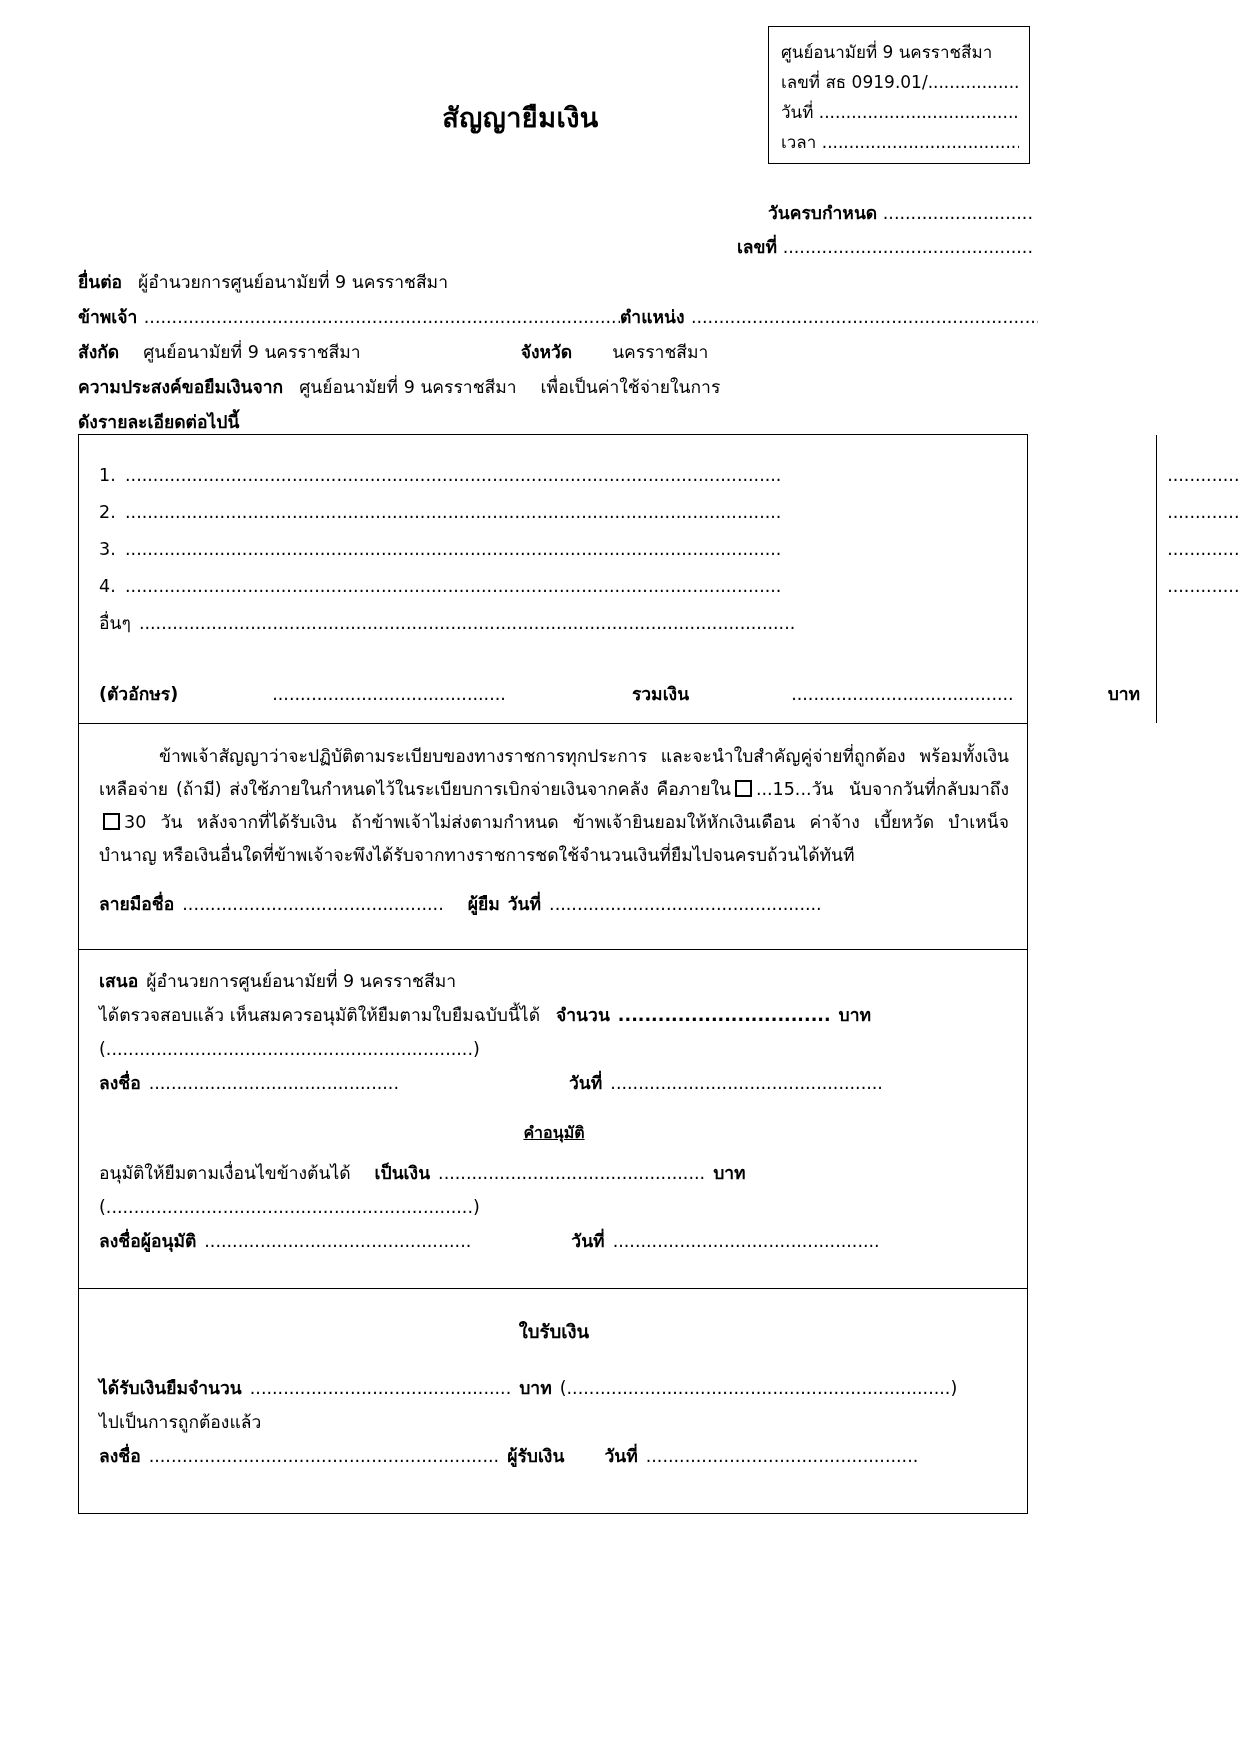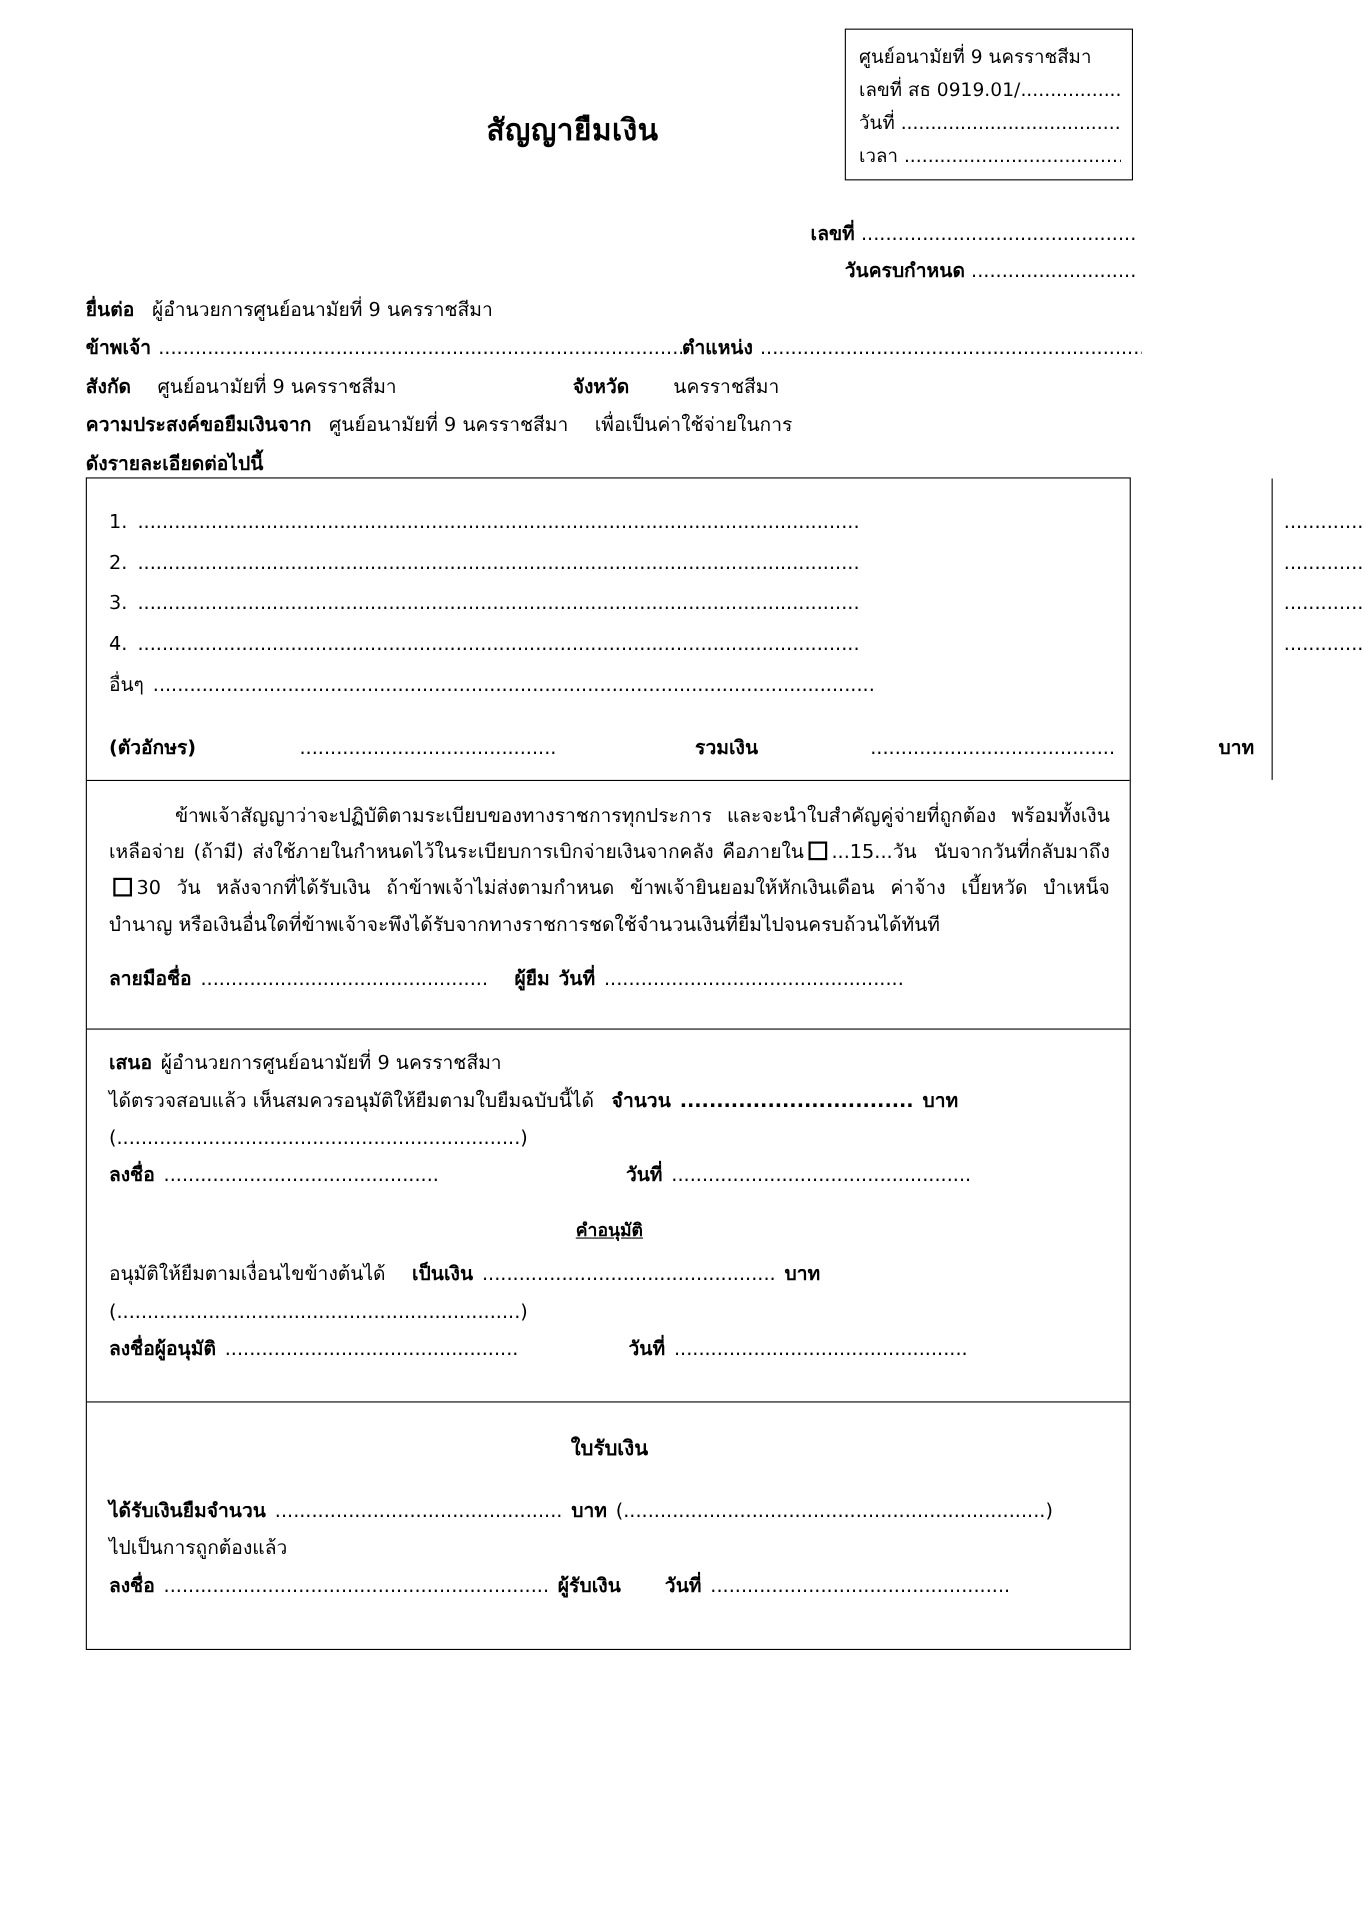--- a/index.html
+++ b/index.html
@@ -108,21 +108,21 @@
     border-left: 1.4px solid #000;
     padding: 22px 12px 10px 10px;
     font-size: 17.5px;
     line-height: 37px;
     box-sizing: border-box;
   }
   .item-row { display: flex; align-items: baseline; white-space: nowrap; }
   .item-no { width: 26px; flex: 0 0 26px; }
   .amt-row { text-align: left; white-space: nowrap; overflow: hidden; }
   #total-row {
-    margin-top: 20px;
+    margin-top: 34px;
     display: flex;
     align-items: baseline;
     white-space: nowrap;
     font-size: 17.5px;
     gap: 43px;
   }
 
   
   #promise {
     padding: 16px 18px 28px 20px;
@@ -192,26 +192,26 @@
     <div class="ln">ศูนย์อนามัยที่ 9 นครราชสีมา</div>
     <div class="ln"><span>เลขที่ สธ 0919.01/</span><span>..................</span></div>
     <div class="ln"><span>วันที่</span> <span>........................................</span></div>
     <div class="ln"><span>เวลา</span> <span>........................................</span></div>
   </div>
 
   <div id="doc-title">สัญญายืมเงิน</div>
 
   <div id="ref-lines">
     <div class="ln">
+      <span class="lbl">วันครบกำหนด</span>
+      <span>...........................</span>
+    </div>
+    <div class="ln">
       <span class="lbl">เลขที่</span>
       <span>.............................................</span>
-    </div>
-    <div class="ln">
-      <span class="lbl">วันครบกำหนด</span>
-      <span>...........................</span>
     </div>
   </div>
 
   <div id="intro">
 
     <div class="line">
       <span class="lbl">ยื่นต่อ</span>
       <span class="spacer-16"></span>
       <span class="val">ผู้อำนวยการศูนย์อนามัยที่ 9 นครราชสีมา</span>
     </div>

